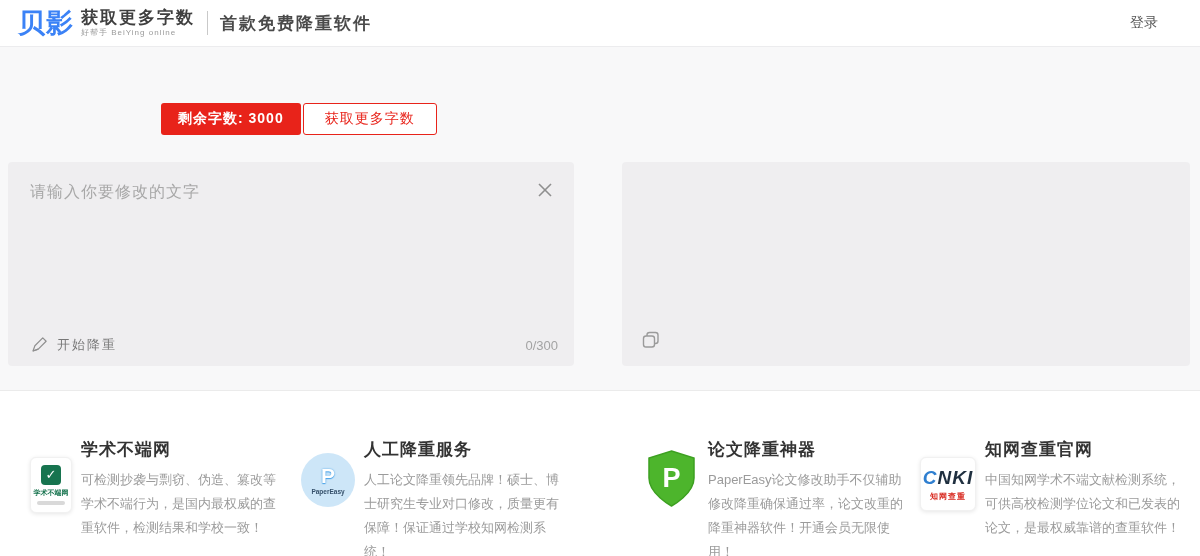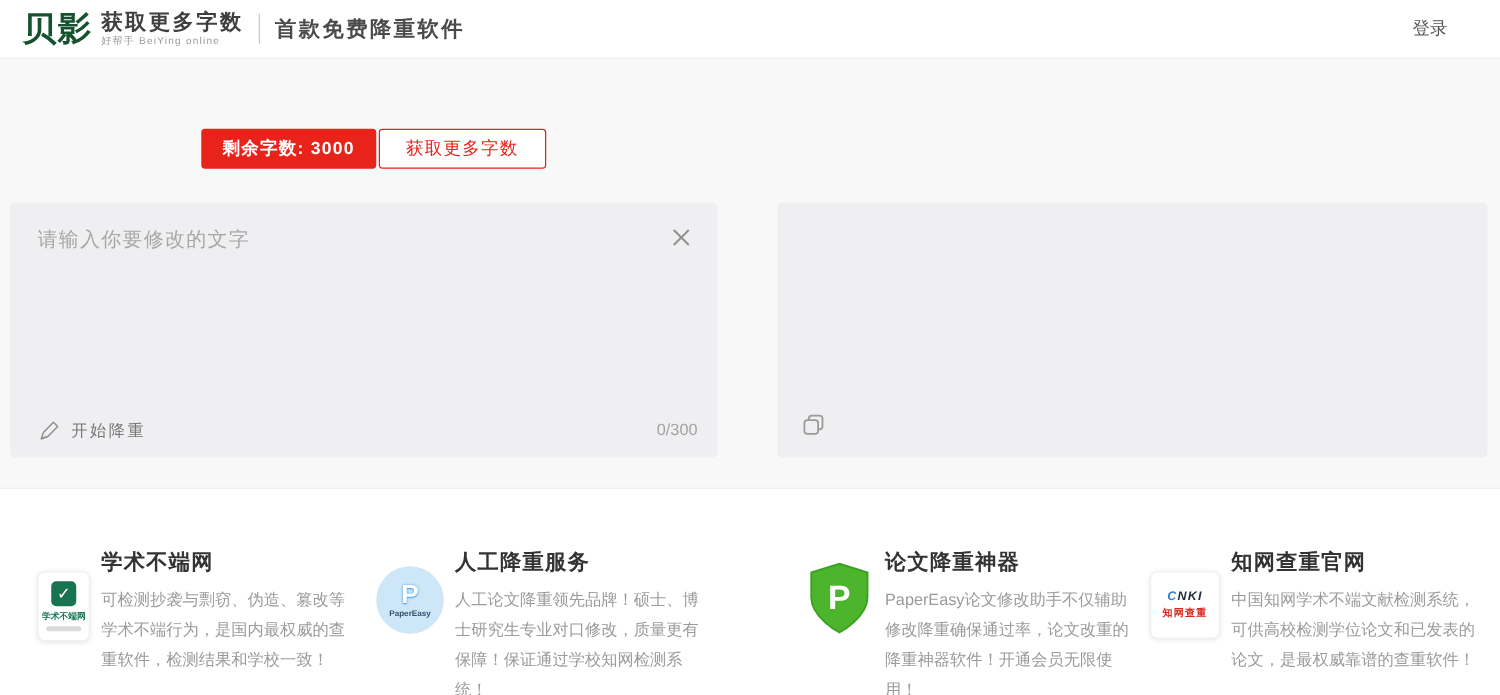--- a/index.html
+++ b/index.html
@@ -3,21 +3,21 @@
 <meta charset="utf-8">
 <style>
   * { margin:0; padding:0; box-sizing:border-box; }
   html,body { width:1200px; height:556px; overflow:hidden; background:#fff;
               font-family:"Liberation Sans", sans-serif; }
 
   
   .header { height:47px; background:#fff; border-bottom:1px solid #ececee;
             display:flex; align-items:center; padding:0 42px 0 18px; }
   .brand { display:flex; align-items:center; }
-  .brand-mark { color:#14532d; font-size:27px; font-weight:bold; letter-spacing:1px; line-height:1; }
+  .brand-mark { color:#3b82f6; font-size:27px; font-weight:bold; letter-spacing:1px; line-height:1; }
   .brand-text { margin-left:7px; }
   .brand-title { font-size:17px; font-weight:bold; color:#3f3f3f; letter-spacing:2px; line-height:18px; }
   .brand-sub { font-size:8px; color:#9a9a9a; letter-spacing:1px; }
   .v-divider { width:1px; height:24px; background:#c9c9c9; margin:0 12px; }
   .tagline { font-size:17px; color:#4a4a4a; letter-spacing:2px; font-weight:bold; }
   .login { margin-left:auto; font-size:14px; color:#555; text-decoration:none; cursor:pointer;text-align:right; }
 
   
   .main { position:relative; height:343px; background:#f8f8f9; }
   .btn-row { position:absolute; top:56px; left:161px; display:flex; }
@@ -30,21 +30,21 @@
   .panel { position:absolute; top:115px; height:204px; background:#efeef0; border-radius:4px; }
   .input-panel { left:8px; width:566px; }
   .output-panel { left:622px; width:568px; }
   .input-panel textarea { position:absolute; inset:0; width:100%; height:160px;
         padding:20px 52px 10px 22px; background:transparent; border:none; resize:none;
         outline:none; font-size:16px; color:#333; font-family:inherit; }
   .input-panel textarea::placeholder { color:#a8a8a8; letter-spacing:1px; }
   .clear-btn { position:absolute; top:18px; right:18px; width:22px; height:22px;
                background:none; border:none; cursor:pointer; padding:0; }
   .panel-footer { position:absolute; left:22px; right:16px; bottom:12px;
-                  display:flex; justify-content:space-between; align-items:flex-start; }
+                  display:flex; justify-content:space-between; align-items:center; }
   .start-rewrite { display:flex; align-items:center; gap:9px; color:#777; font-size:13px;
                    letter-spacing:2px; cursor:pointer; background:none; border:none;
                    font-family:inherit; }
   .counter { color:#a3a3a3; font-size:13px; }
   .copy-btn { position:absolute; left:18px; bottom:14px; width:22px; height:22px;
               background:none; border:none; cursor:pointer; padding:0; }
 
   
   .footer { position:relative; height:166px; background:#fff; border-top:1px solid #ebebeb; }
   .feature { position:absolute; top:42px; display:flex; }
@@ -64,21 +64,21 @@
   .lc-cap-tiny { width:28px; height:4px; background:#d9d9d9; border-radius:2px; margin-top:3px; }
   .logo-circle { width:54px; height:54px; margin-top:20px; background:#cde6f8; border-radius:50%;
                  display:flex; flex-direction:column; align-items:center; justify-content:center; }
   .lcirc-p { color:#fff; font-size:21px; font-weight:bold; line-height:20px;
              text-shadow:0 0 2px #4aa3e8, 0 1px 1px #4aa3e8; }
   .lcirc-cap { font-size:6.5px; color:#35506b; font-weight:bold; margin-top:2px; }
   .logo-shield { margin-top:16px; }
   .logo-cnki { width:56px; height:54px; margin-top:24px; background:#fff; border-radius:6px;
                border:1px solid #f1f1f1; box-shadow:0 1px 4px rgba(0,0,0,.10);
                display:flex; flex-direction:column; align-items:center; justify-content:center; }
-  .cnki-brand { font-size:10px; font-weight:bold; font-style:italic; color:#1f2f3f; letter-spacing:1px; }
+  .cnki-brand { font-size:19px; font-weight:bold; font-style:italic; color:#1f2f3f; letter-spacing:1px; }
   .cnki-brand::first-letter { color:#2f7fd0; }
   .cnki-cap { font-size:8px; font-weight:bold; color:#d8261c; margin-top:2px; letter-spacing:1px; }
 </style>
 </head>
 <body>
 
 <div class="header">
   <div class="brand">
     <span class="brand-mark">贝影</span>
     <div class="brand-text">

